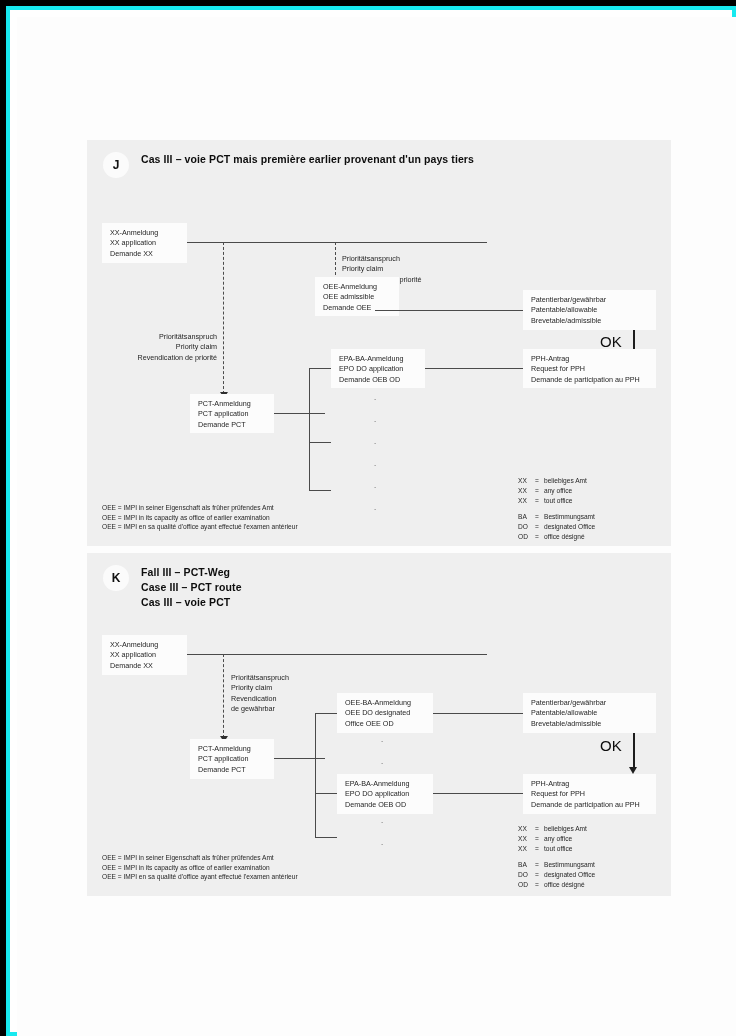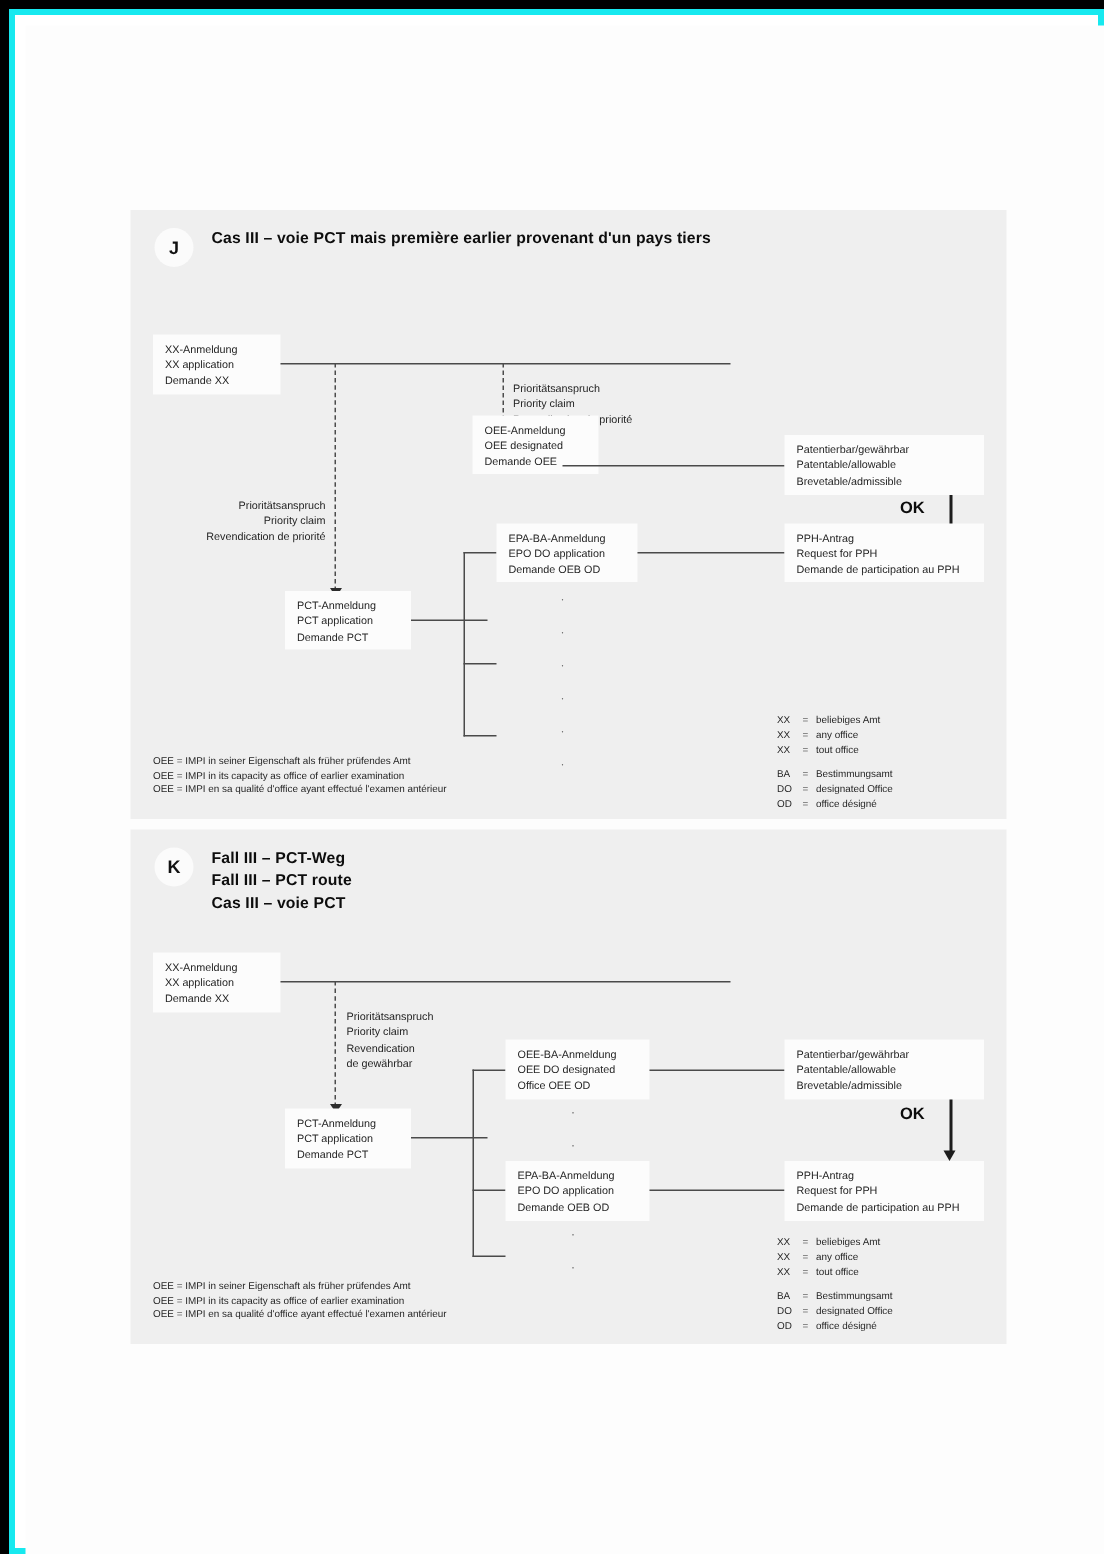--- a/index.html
+++ b/index.html
@@ -86,21 +86,21 @@
   }
 
   .okarrow-stem{ position:absolute;width:1.6px;background:#1d1d1d; }
   .okarrow-head{
     position:absolute;width:0;height:0;
     border-left:4.5px solid transparent;
     border-right:4.5px solid transparent;
     border-top:7px solid #1d1d1d;
   }
   .oklabel{
-    position:absolute;font-size:11px;font-weight:bold;color:#0d0d0d;
+    position:absolute;font-size:15px;font-weight:normal;color:#0d0d0d;
     font-family:"Liberation Sans", sans-serif;
   }
 
   .dots{
     position:absolute;
     display:flex;flex-direction:column;align-items:center;
   }
   .dots span{
     font-size:8px;color:#6a6a6a;line-height:1;
   }
@@ -152,21 +152,21 @@
      <div class="arrowhead" style="left:132.5px;top:252px;"></div>
 
      <div class="flabel right" style="left:0px;top:192px;width:130px;">
        <div class="l">Prioritätsanspruch</div>
        <div class="l">Priority claim</div>
        <div class="l">Revendication de priorité</div>
      </div>
 
      <div class="fbox" style="left:204px;top:137px;width:84px;height:39px;margin-left:24px;">
        <div class="l">OEE-Anmeldung</div>
-       <div class="l">OEE designated</div>
+       <div class="l">OEE admissible</div>
        <div class="l">Demande OEE</div>
      </div>
 
      <div class="hline" style="left:288px;top:170px;width:148px;"></div>
 
      <div class="fbox" style="left:436px;top:150px;width:133px;height:40px;">
        <div class="l">Patentierbar/gewährbar</div>
        <div class="l">Patentable/allowable</div>
        <div class="l">Brevetable/admissible</div>
      </div>
@@ -254,21 +254,21 @@
          <span class="v">office désigné</span>
        </div>
      </div>
    </div>
 
    <div class="panel" id="panel-k">
 
      <div class="badge">K</div>
      <div class="title-block">
        <div class="title-line">Fall III – PCT-Weg</div>
-       <div class="title-line">Fall III – PCT route</div>
+       <div class="title-line">Case III – PCT route</div>
        <div class="title-line">Cas III – voie PCT</div>
      </div>
 
      <div class="fbox" style="left:15px;top:82px;width:85px;height:40px;">
        <div class="l">XX-Anmeldung</div>
        <div class="l">XX application</div>
        <div class="l">Demande XX</div>
      </div>
 
      <div class="hline" style="left:100px;top:101px;width:300px;"></div>

